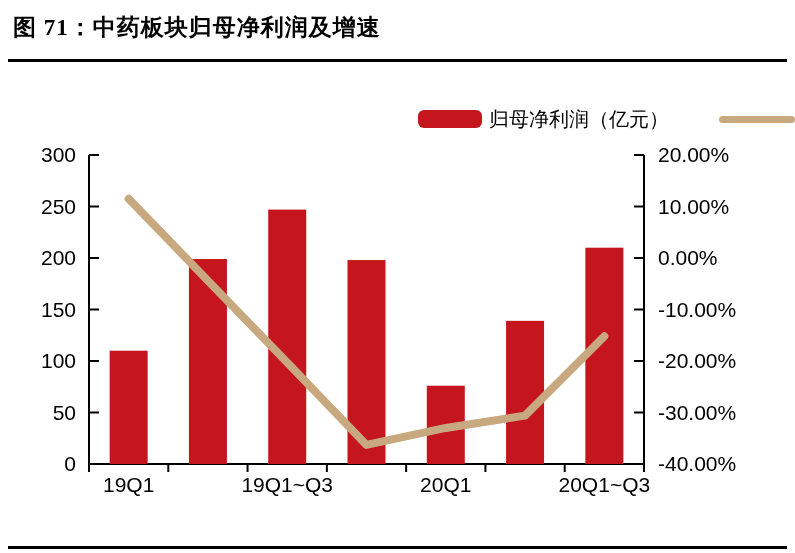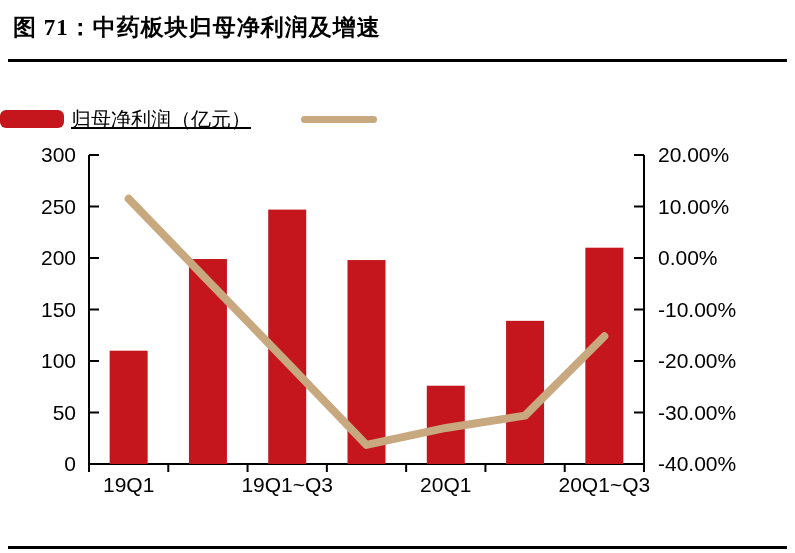--- a/index.html
+++ b/index.html
@@ -14,21 +14,21 @@
     font-size:23px; font-weight:bold; color:#000;
     letter-spacing:1px; white-space:nowrap;
   }
   .divider {
     position:absolute; left:8px; width:779px; height:3px; background:#000;
   }
   .divider.top { top:59px; }
   .divider.bottom { top:546px; }
   .legend {
     position:absolute; top:103px; left:0; width:795px; height:32px;
-    display:flex; justify-content:flex-start; align-items:center; gap:50px;text-decoration:underline;
+    display:flex; justify-content:flex-end; align-items:center; gap:50px;
   }
   .legend-item { display:flex; align-items:center; gap:7px; }
   .swatch-bar { width:64px; height:18px; border-radius:6px; display:inline-block; }
   .swatch-line { width:76px; height:7px; border-radius:4px; display:inline-block; }
   .legend-label {
     font-family:"Liberation Serif","DejaVu Serif",serif;
     font-size:20px; color:#000; white-space:nowrap;
   }
   #chart-svg { position:absolute; left:0; top:0; }
 </style>

